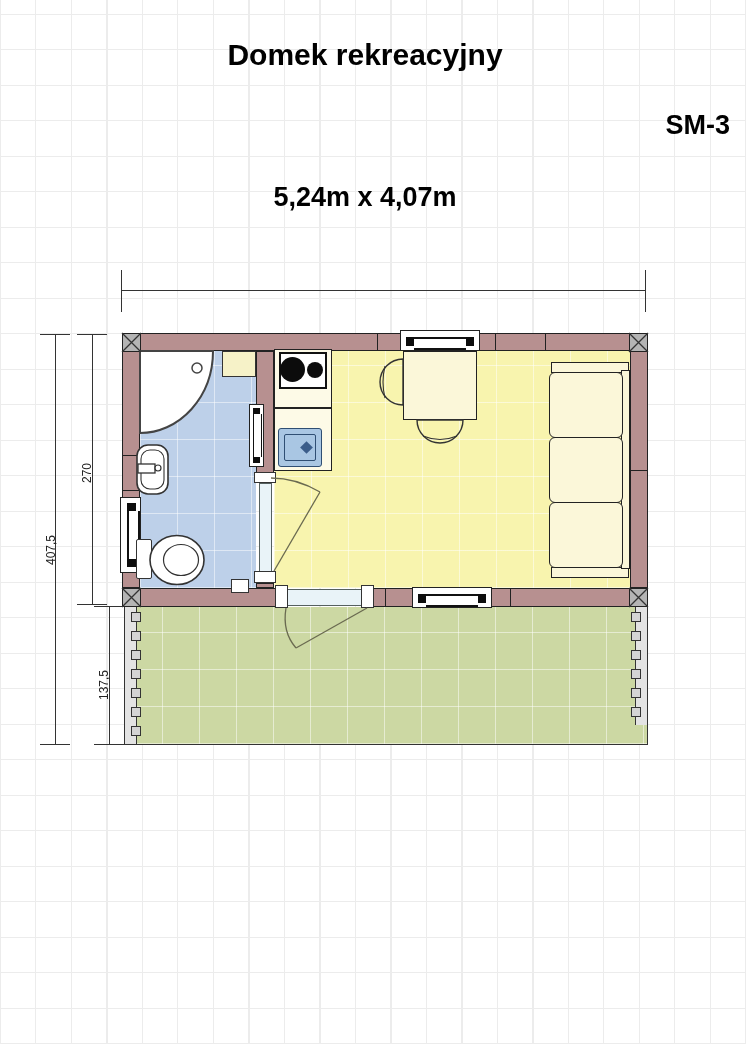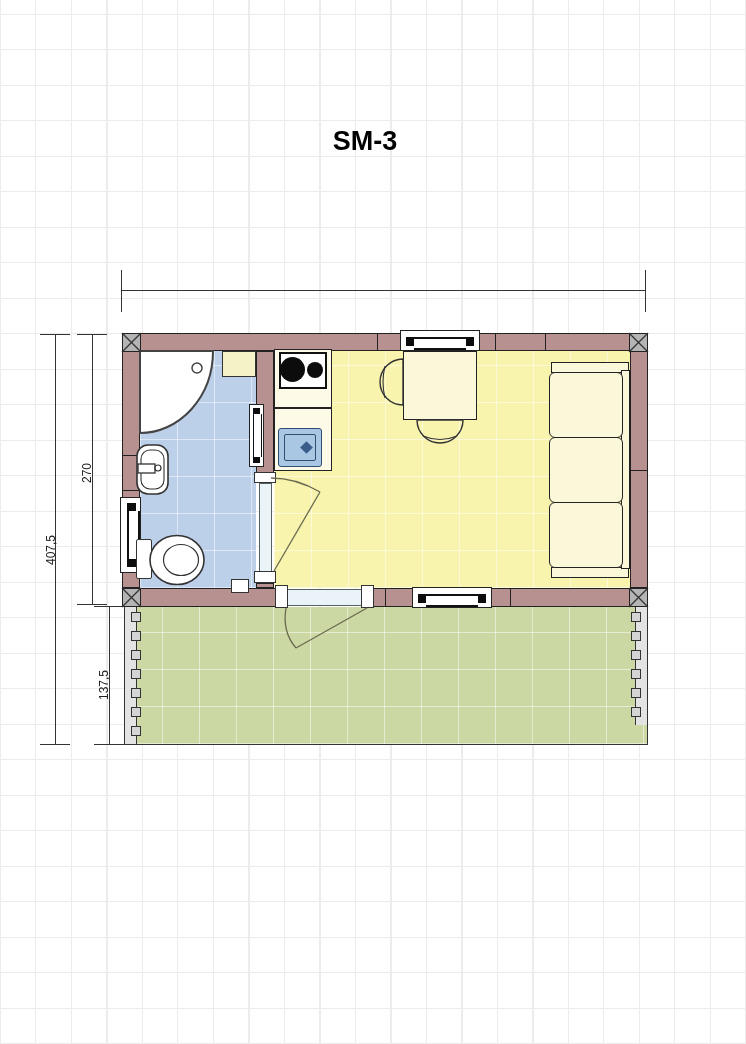--- a/index.html
+++ b/index.html
@@ -6,21 +6,21 @@
   #canvas{
     position:relative;width:746px;height:1044px;overflow:hidden;
     font-family:"Liberation Sans","DejaVu Sans",sans-serif;background:#fff;
     background-image:
       repeating-linear-gradient(0deg,#ececec 0 1px,transparent 1px 35.5px),
       repeating-linear-gradient(90deg,#ececec 0 1px,transparent 1px 35.5px);
   }
   .abs{position:absolute;box-sizing:border-box;}
   .ttl{position:absolute;left:0;width:730px;text-align:center;color:#000;font-weight:700;}
   .t1{top:38px;font-size:30px;}
-  .t2{top:126px;font-size:27px;}
+  .t2{top:110px;font-size:27px;text-align:right;}
   .t3{top:182px;font-size:27px;}
   .dline{background:#333;}
   .dlabel{font-size:12px;color:#222;}
   .vlabel{position:absolute;font-size:12px;color:#222;white-space:nowrap;transform:rotate(-90deg);transform-origin:0 0;}
   .wall{background:var(--wall,#b79090);border:1px solid #222;}
   .joint{background:#222;}
   .floor-grid{
     background-image:
       repeating-linear-gradient(0deg,rgba(255,255,255,.5) 0 1px,transparent 1px 37px),
       repeating-linear-gradient(90deg,rgba(255,255,255,.5) 0 1px,transparent 1px 37px);
@@ -35,21 +35,23 @@
   .furn{background:var(--furniture,#fbf7d9);border:1.3px solid #222;}
   .cushion{border-radius:6px;}
   .notch{width:10px;height:10px;background:#d4d4d4;border:1px solid #333;}
   svg{position:absolute;left:0;top:0;pointer-events:none;}
 </style>
 </head>
 <body>
 
 <div id="canvas">
 
+  <div class="ttl t1">Domek rekreacyjny</div>
   <div class="ttl t2">SM-3</div>
+  <div class="ttl t3">5,24m x 4,07m</div>
 
   <div class="abs dline" style="left:122px;top:290px;width:524px;height:1px"></div>
   <div class="abs dline" style="left:121px;top:270px;width:1px;height:42px"></div>
   <div class="abs dline" style="left:645px;top:270px;width:1px;height:42px"></div>
 
   <div class="abs dline" style="left:55px;top:335px;width:1px;height:410px"></div>
   <div class="abs dline" style="left:40px;top:334px;width:30px;height:1px"></div>
   <div class="abs dline" style="left:40px;top:744px;width:30px;height:1px"></div>
   <div class="vlabel" style="left:44px;top:565px">407,5</div>
 

